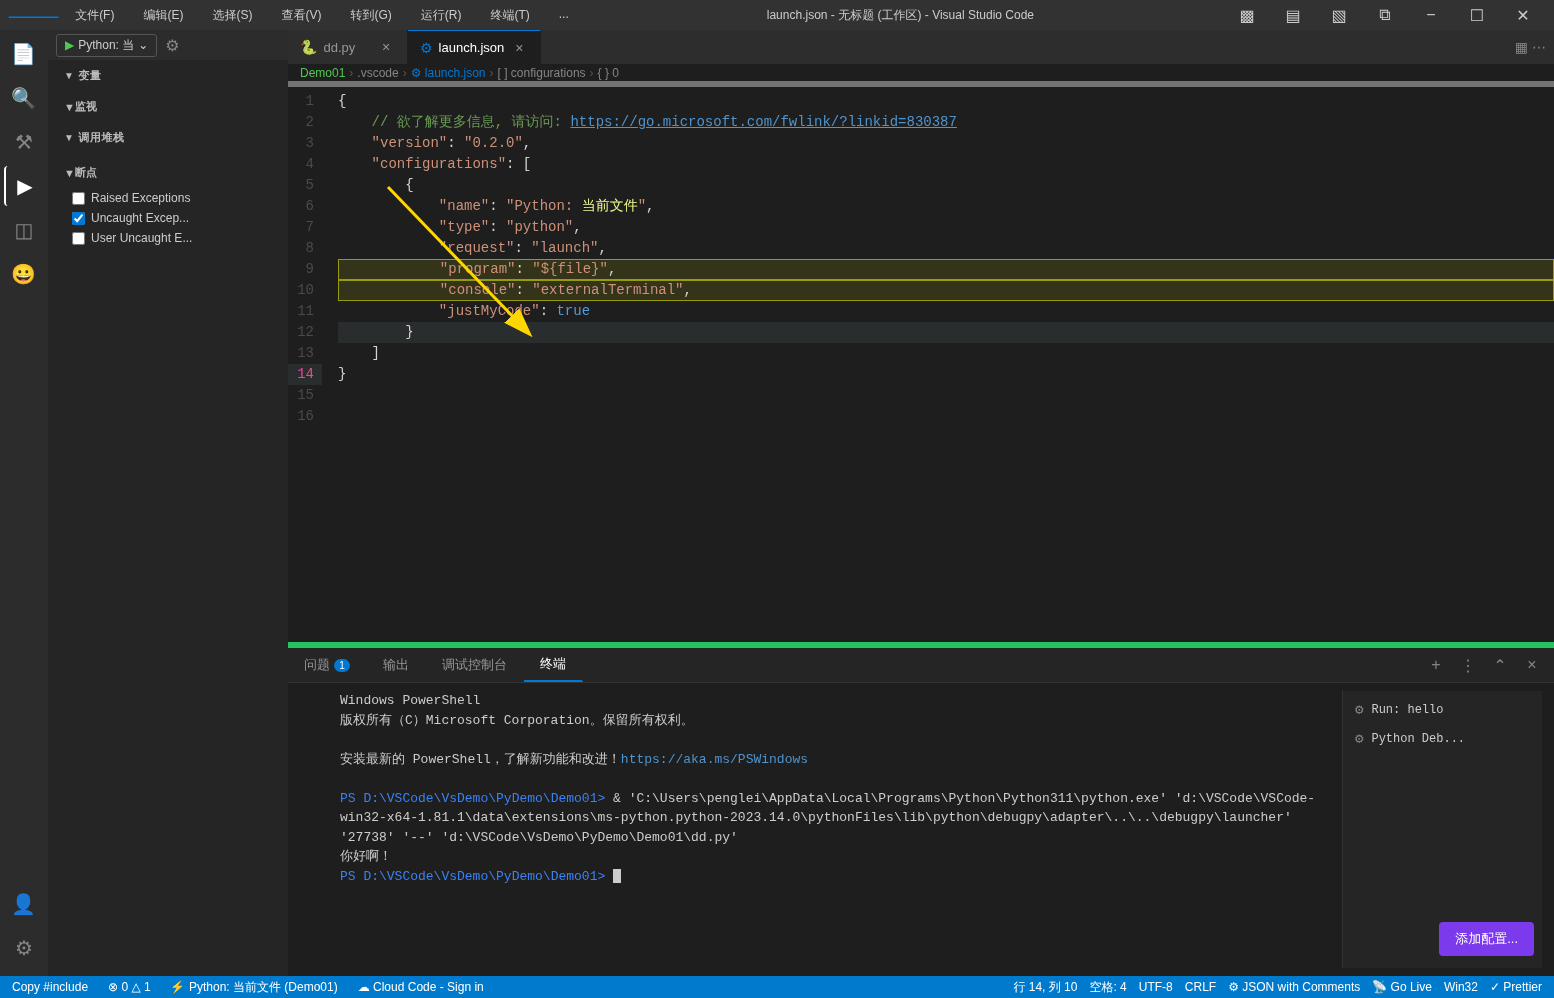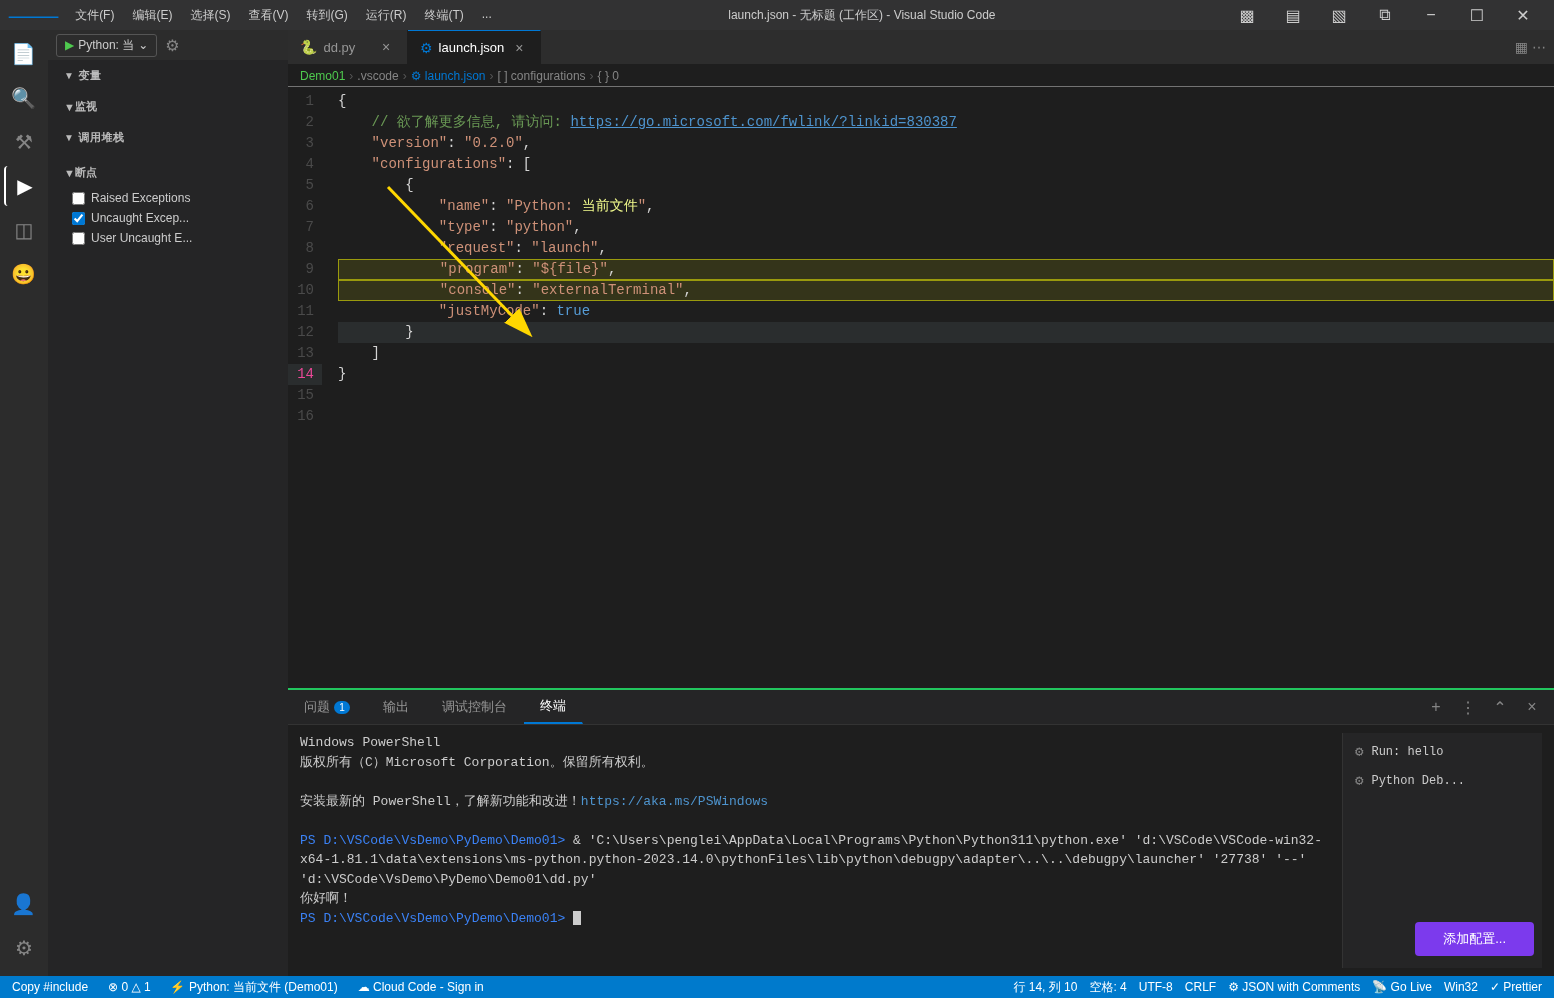--- a/index.html
+++ b/index.html
@@ -18,21 +18,21 @@
       height: 30px;
       background: #323233;
       display: flex;
       align-items: center;
       padding: 0 8px;
       gap: 8px;
       flex-shrink: 0;
     }
     .titlebar-menu {
       display: flex;
-      gap: 2px;
+      gap: 13px;
     }
     .titlebar-menu-item {
       padding: 2px 8px;
       color: #cccccc;
       font-size: 12px;
       cursor: pointer;
     }
     .titlebar-title {
       flex: 1;
       text-align: center;
@@ -263,21 +263,21 @@
     
     .breadcrumb {
       height: 22px;
       background: #1e1e1e;
       display: flex;
       align-items: center;
       padding: 0 12px;
       font-size: 12px;
       color: #858585;
       flex-shrink: 0;
-      border-bottom: 1px solid #737373;
+      border-bottom: 6px solid #737373;
       gap: 4px;
     }
     .breadcrumb span { cursor: pointer; }
     .breadcrumb-sep { color: #555; }
     .code-content {
       flex: 1;
       display: flex;
       overflow: auto;
       font-family: 'Consolas', 'Courier New', monospace;
       font-size: 14px;
@@ -331,30 +331,30 @@
 
     
     .add-config-btn {
       position: absolute;
       bottom: 20px;
       right: 20px;
       background: #7c3aed;
       color: white;
       border: none;
       border-radius: 4px;
-      padding: 8px 28px;
+      padding: 8px 16px;
       font-size: 13px;
       cursor: pointer;
     }
 
     
     .panel-area {
-      height: 288px;
+      height: 334px;
       background: #1e1e1e;
-      border-top: 2px solid #22c55e;
+      border-top: 6px solid #22c55e;
       display: flex;
       flex-direction: column;
       flex-shrink: 0;
     }
     .panel-tabs {
       height: 35px;
       background: #252526;
       display: flex;
       align-items: stretch;
       border-bottom: 1px solid #333;
@@ -406,20 +406,21 @@
     .terminal-content {
       flex: 1;
       overflow: auto;
       padding: 8px 12px;
       font-family: 'Consolas', 'Courier New', monospace;
       font-size: 13px;
       display: flex;
     }
     .terminal-main {
       flex: 1;
+      margin-left: 40px;
     }
     .terminal-text { color: #cccccc; line-height: 1.5; }
     .terminal-prompt { color: #3b82f6; }
     .terminal-cmd { color: #cccccc; }
     .terminal-link { color: #4e94ce; }
     .terminal-sidebar {
       width: 200px;
       background: #252526;
       border-left: 1px solid #333;
       padding: 4px 0;

